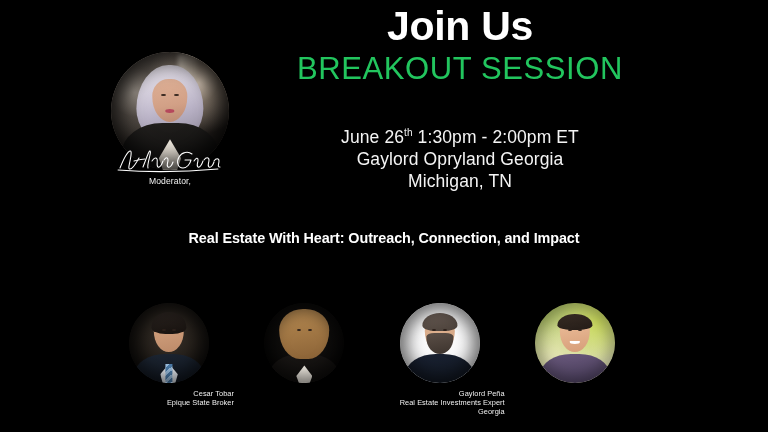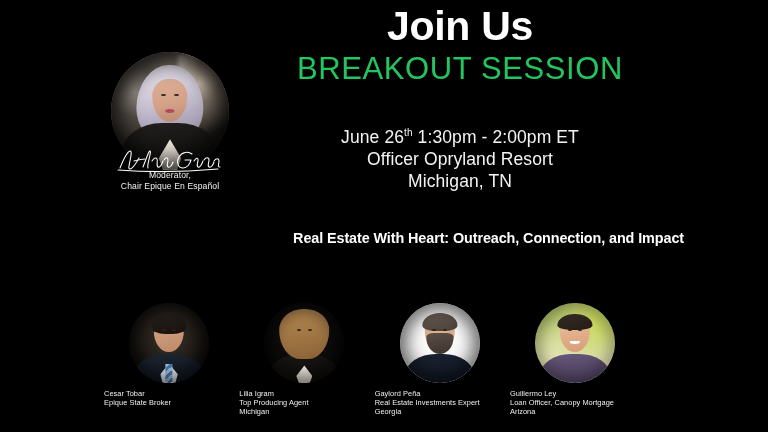--- a/index.html
+++ b/index.html
@@ -131,21 +131,21 @@
   .signature {
     position: absolute;
     left: 50%;
     bottom: -4px;
     transform: translateX(-50%);
     width: 112px;
     height: 30px;
     pointer-events: none;
   }
   .mod-role {
-    margin-top: 0;
+    margin-top: 6px;
     font-size: 8.6px;
     line-height: 10.6px;
     color: #f2f2f2;
     letter-spacing: 0.1px;
   }
 
   
   .headline {
     position: absolute;
     left: 180px;
@@ -190,42 +190,42 @@
     vertical-align: super;
     line-height: 0;
   }
 
   
   .session {
     position: absolute;
     left: 84px;
     top: 228px;
     width: 600px;
-    text-align: right;
+    text-align: center;
   }
   .session .ses-line {
     font-size: 14.4px;
     font-weight: 700;
     line-height: 21px;
     letter-spacing: -0.1px;
     color: #ffffff;
   }
 
   
   .panelists {
     position: absolute;
     left: 104px;
     top: 303px;
     width: 536px;
     display: flex;
     justify-content: space-between;
   }
   .panelist {
     width: 130px;
-    text-align: left;
+    text-align: right;
   }
   .p-photo {
     width: 80px;
     height: 80px;
     margin: 0 auto;
     border-radius: 50%;
     overflow: hidden;
     position: relative;
   }
   .p-photo .pbg { position: absolute; inset: 0; }
@@ -370,32 +370,31 @@
           <path d="M78 10 C74 7, 68 8, 65 13 C62 18, 64 24, 69 24 C73 24, 76 20, 77 16 L71 16"></path>
           <path d="M80 17 C82 14, 84 13, 84 16 C84 19, 82 22, 84 23 C86 24, 88 20, 89 17"></path>
           <path d="M90 16 C92 13, 95 13, 95 16 C95 19, 93 22, 95 23 C97 24, 99 21, 100 18"></path>
           <path d="M100 17 C102 14, 105 14, 105 17 C105 20, 103 23, 106 23"></path>
           <path d="M4 26 C30 28, 70 28, 104 25"></path>
         </g>
       </svg>
     </div>
     <div class="mod-role">
       <div>Moderator,</div>
-      <div>Chair Epique En Español</div>
     </div>
   </div>
 
   <div class="headline">
     <div class="join-us">Join Us</div>
     <div class="breakout">BREAKOUT SESSION</div>
   </div>
 
   <div class="details">
     <div class="line"><span>June 26</span><sup>th</sup><span> 1:30pm - 2:00pm ET</span></div>
-    <div class="line">Officer Opryland Resort</div>
+    <div class="line">Gaylord Opryland Georgia</div>
     <div class="line">Michigan, TN</div>
   </div>
 
   <div class="session">
     <div class="ses-line">Real Estate With Heart: Outreach, Connection, and Impact</div>
   </div>
 
   <div class="panelists">
 
     <div class="panelist">
@@ -421,25 +420,20 @@
       <div class="p-photo" id="p1">
         <div class="pbg"></div>
         <div class="pbody"></div>
         <div class="top"></div>
         <div class="phead"></div>
         <div class="phair"></div>
         <div class="peye l"></div>
         <div class="peye r"></div>
         <div class="pvig"></div>
       </div>
-      <div class="p-caption">
-        <div>Lilia Igram</div>
-        <div>Top Producing Agent</div>
-        <div>Michigan</div>
-      </div>
     </div>
 
     <div class="panelist">
       <div class="p-photo" id="p2">
         <div class="pbg"></div>
         <div class="pbody"></div>
         <div class="phead"></div>
         <div class="phair"></div>
         <div class="beard"></div>
         <div class="peye l"></div>
@@ -457,21 +451,16 @@
       <div class="p-photo" id="p3">
         <div class="pbg"></div>
         <div class="pbody"></div>
         <div class="phead"></div>
         <div class="phair"></div>
         <div class="peye l"></div>
         <div class="peye r"></div>
         <div class="smile"></div>
         <div class="pvig"></div>
       </div>
-      <div class="p-caption">
-        <div>Guillermo Ley</div>
-        <div>Loan Officer, Canopy Mortgage</div>
-        <div>Arizona</div>
-      </div>
     </div>
 
   </div>
 </div>
 
 </body></html>

